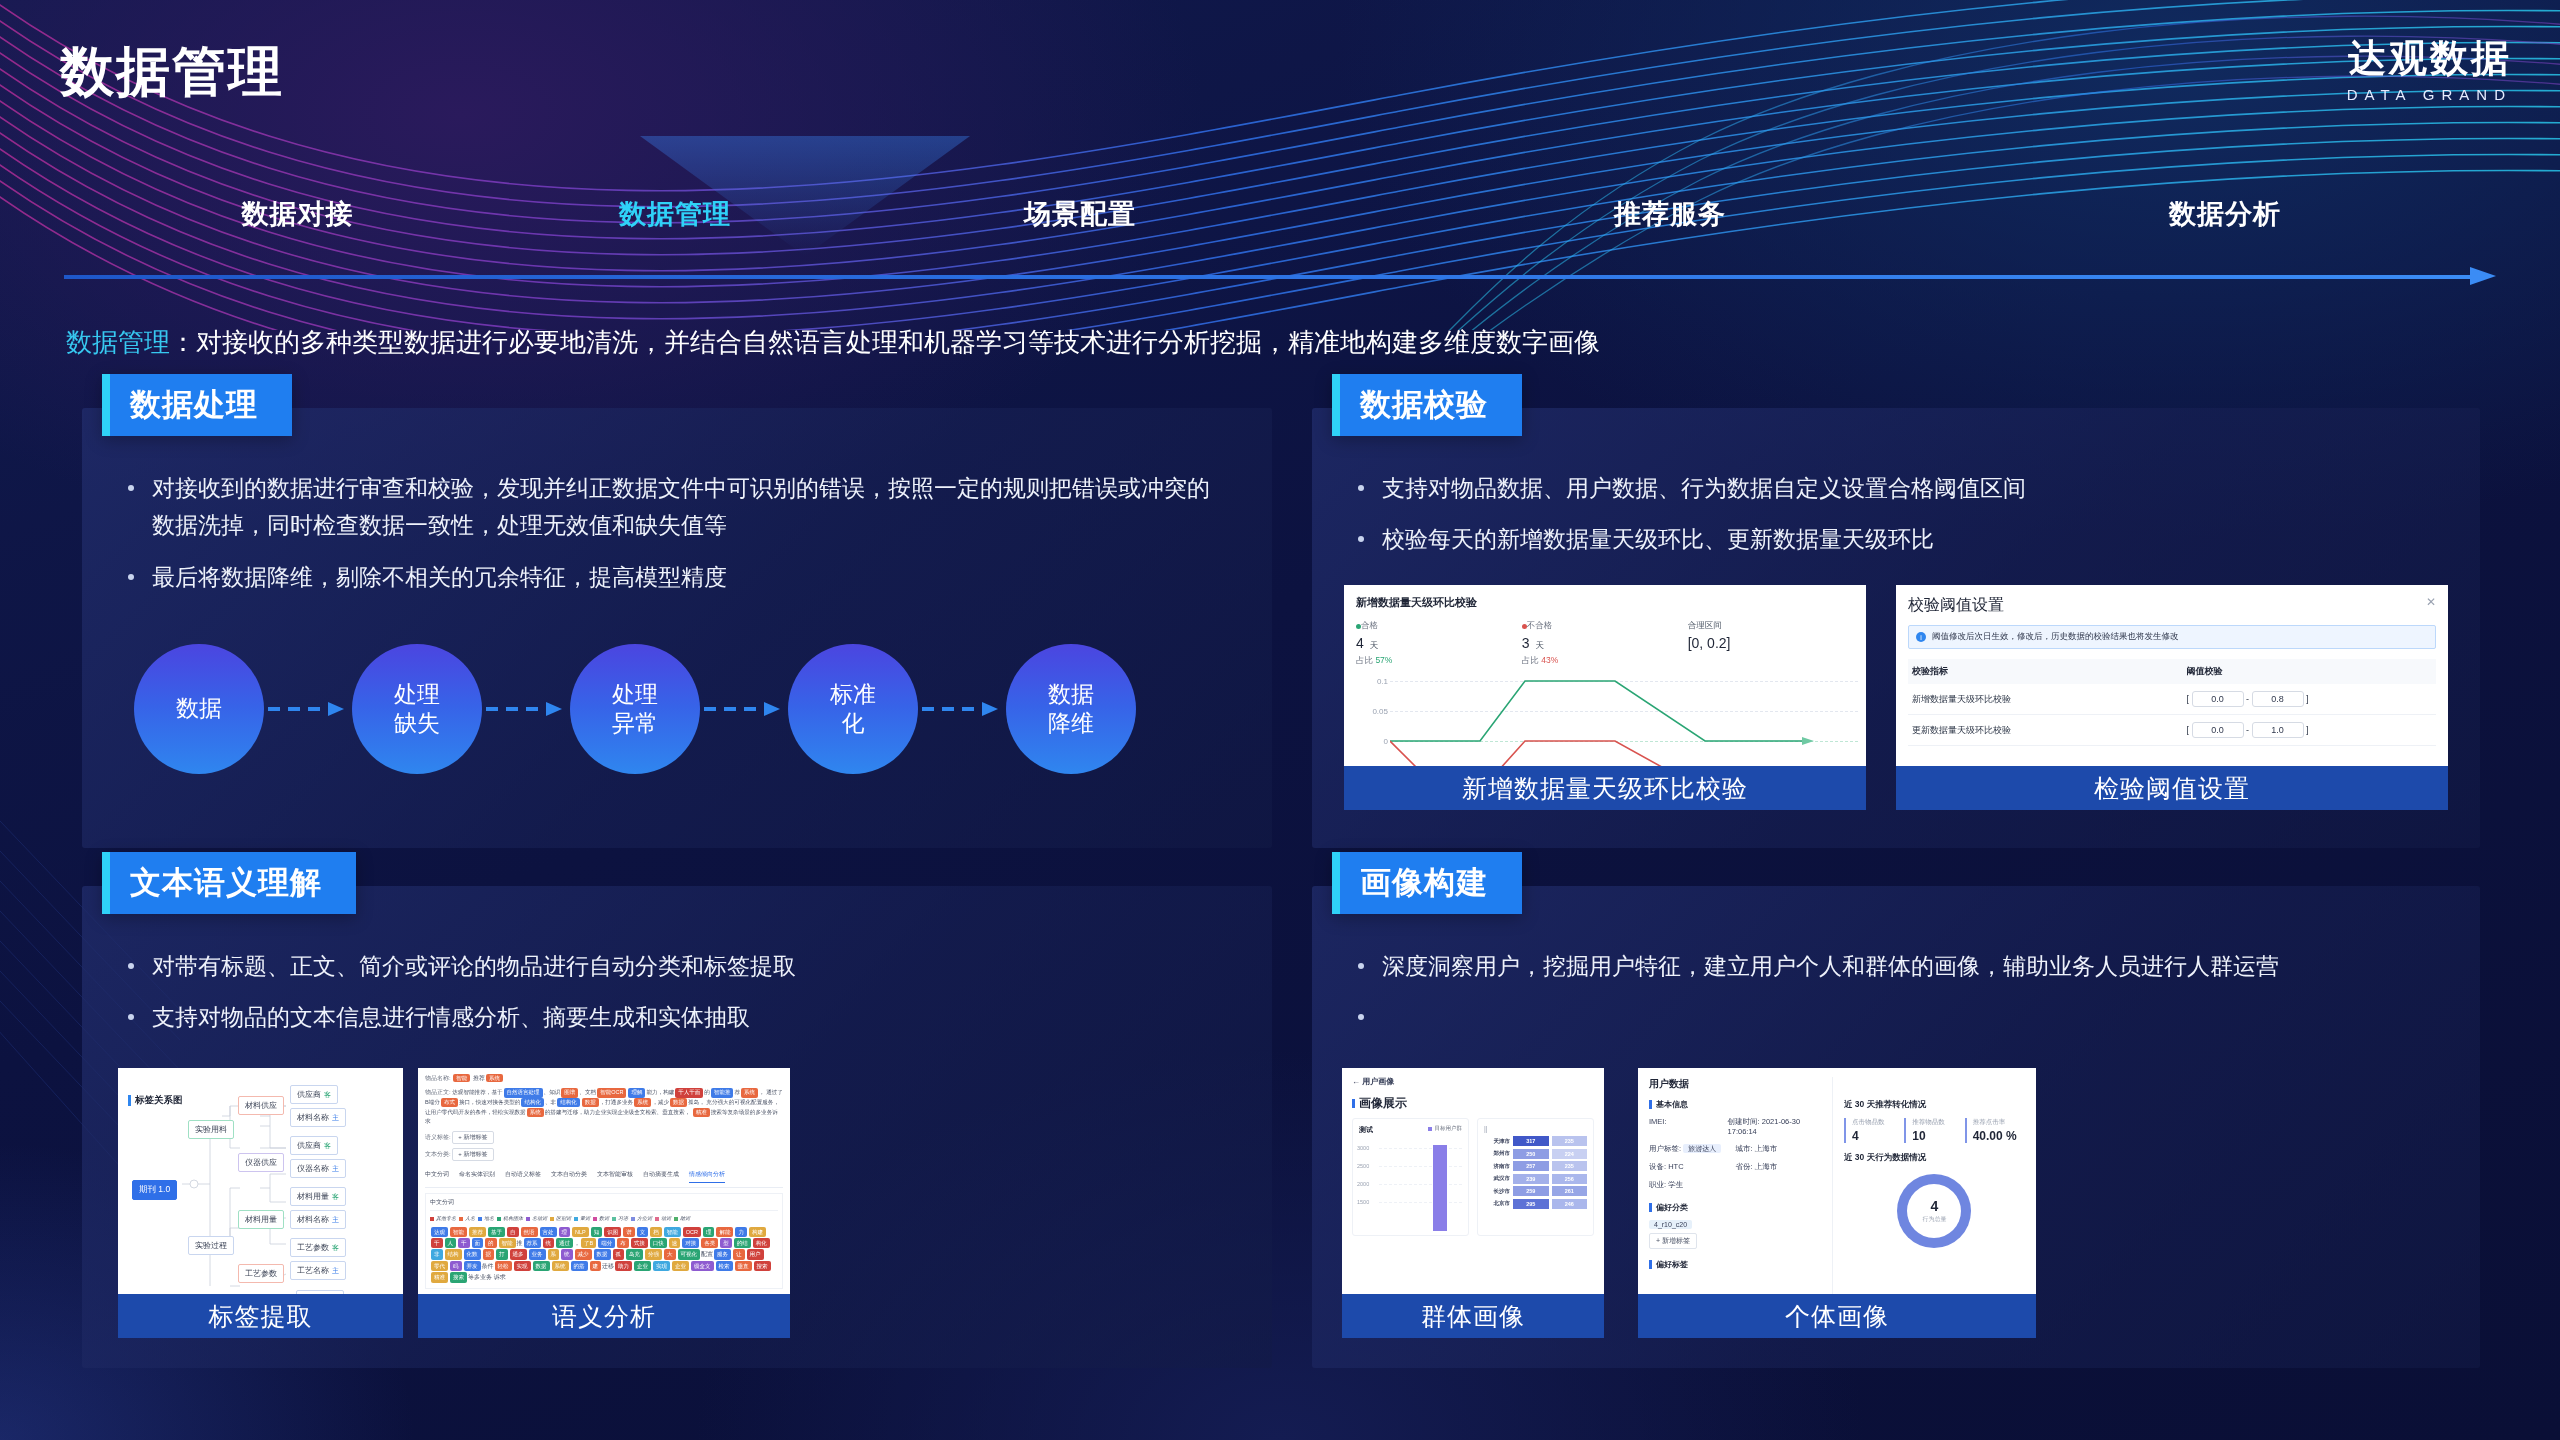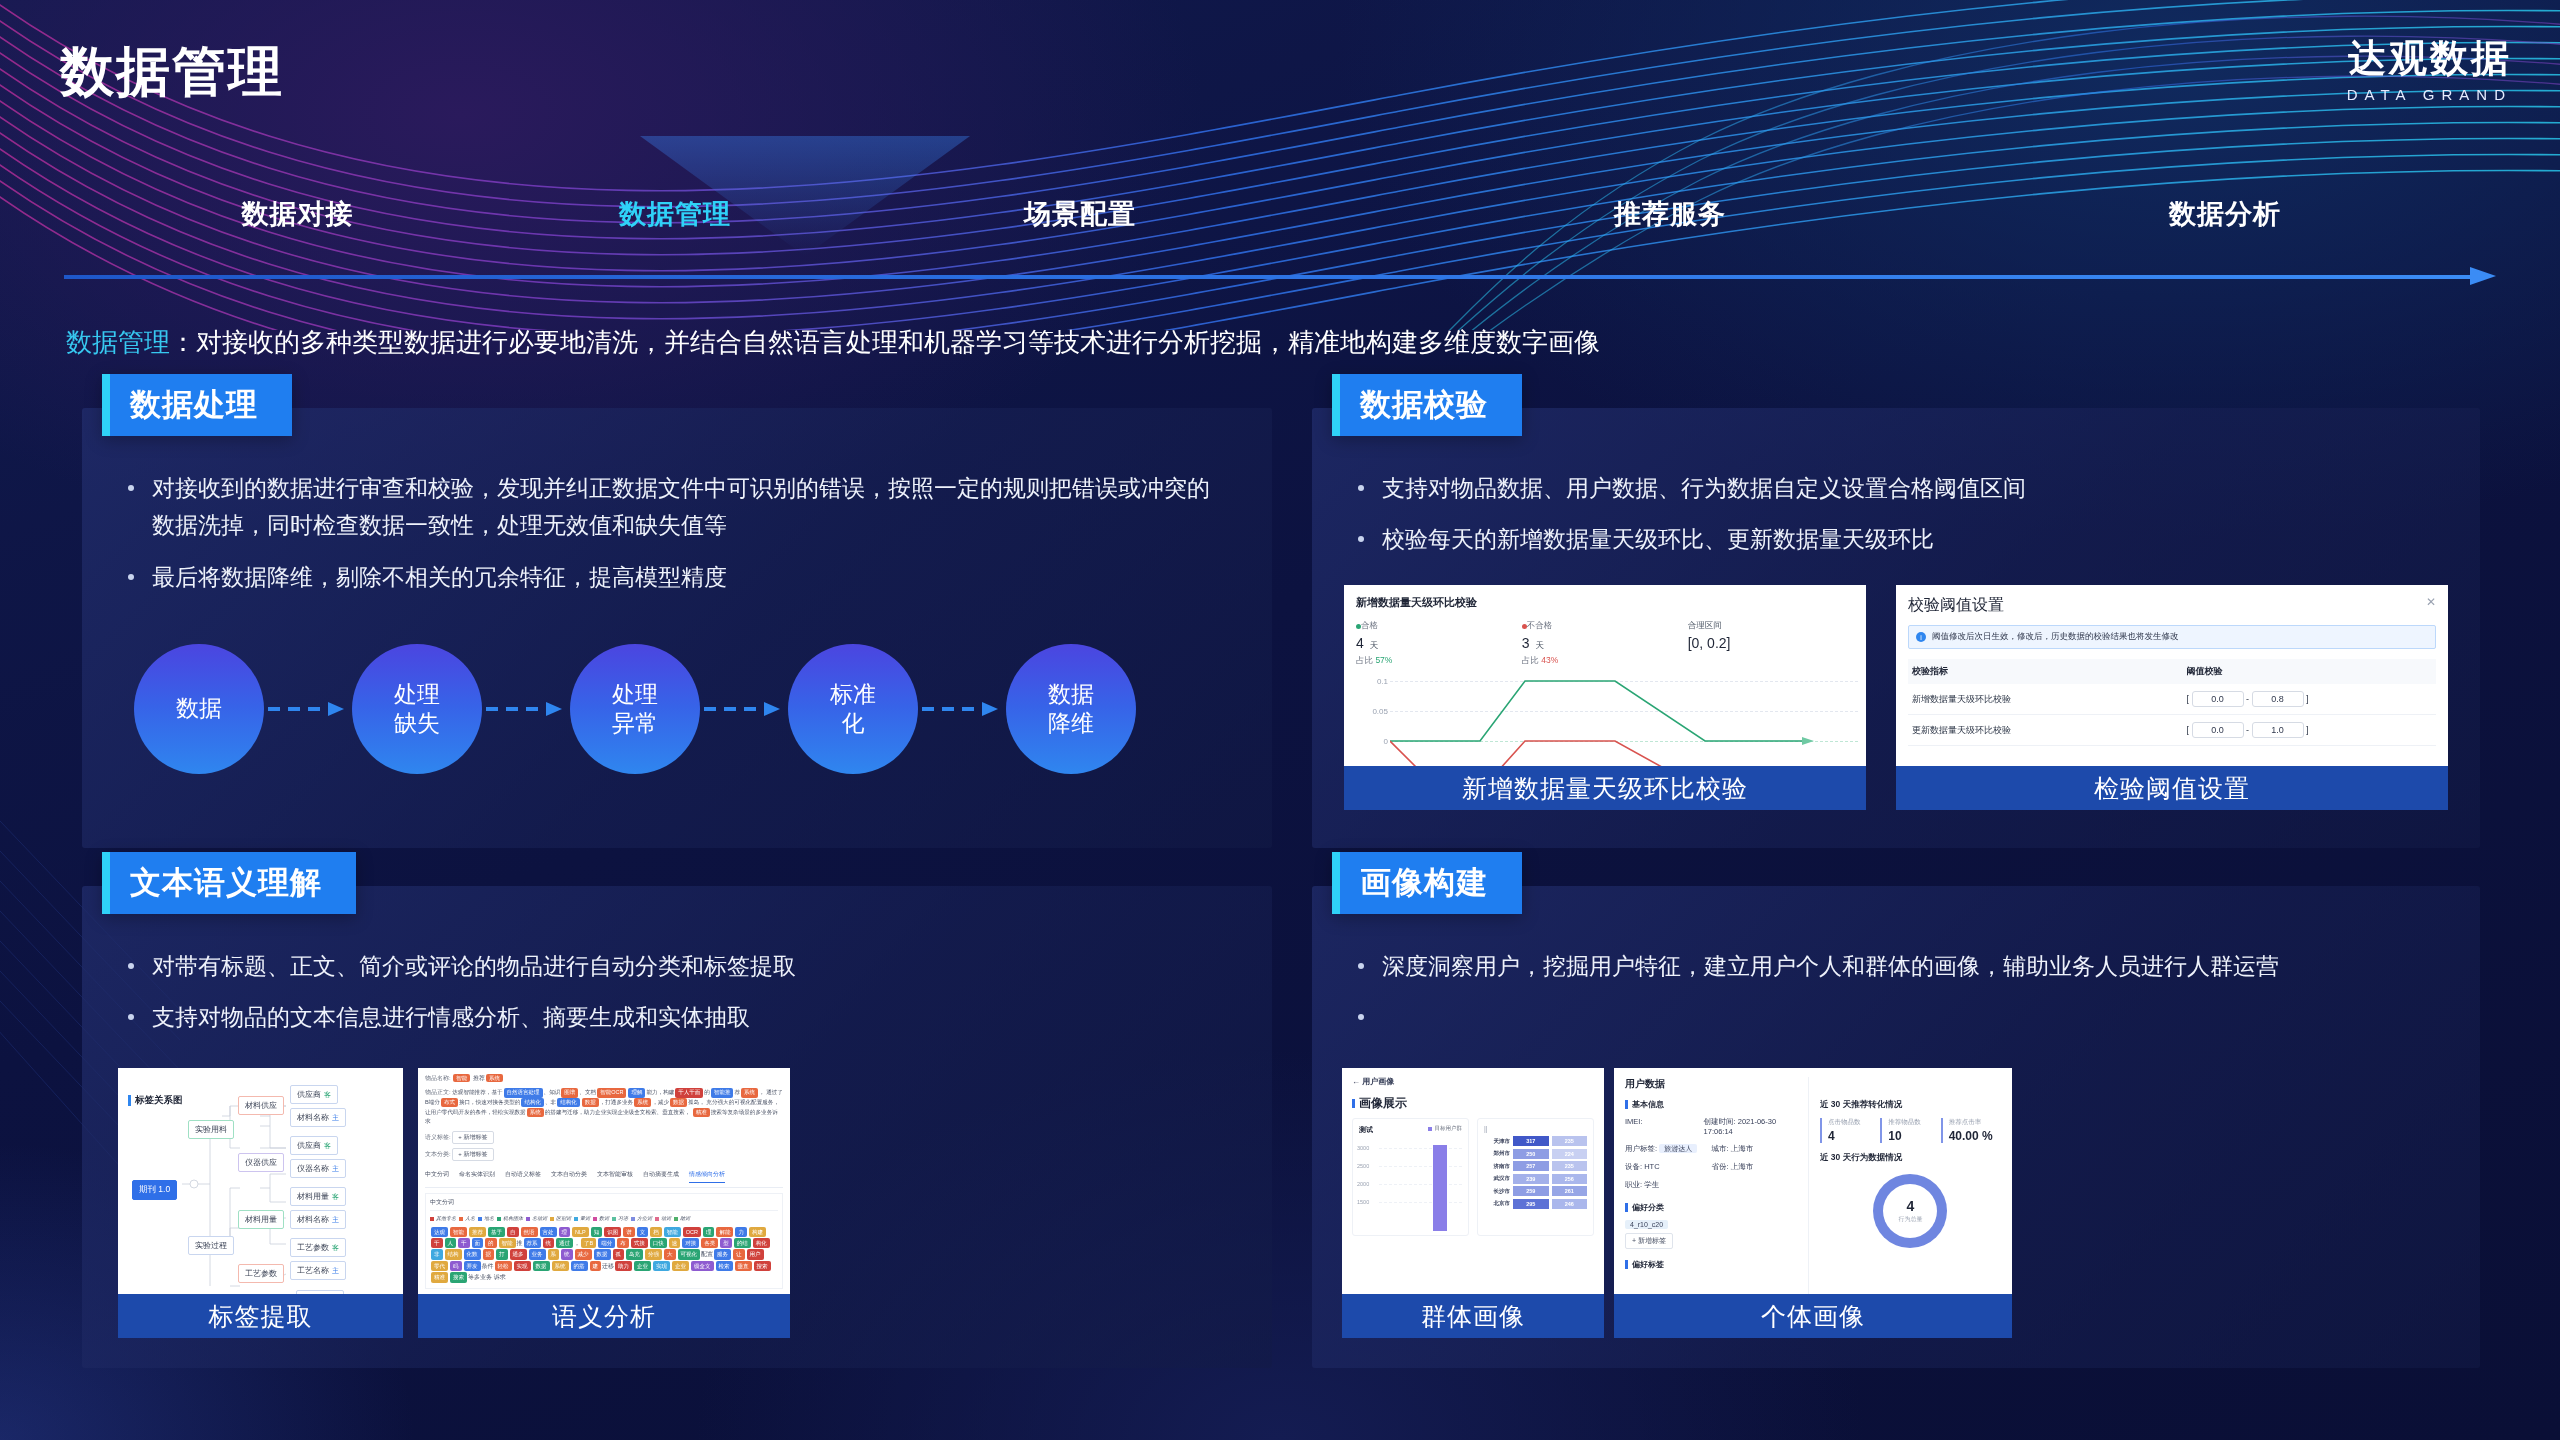--- a/index.html
+++ b/index.html
@@ -702,21 +702,21 @@
                 <span class="c" style="background:#5d72d6">295</span>
                 <span class="c" style="background:#aab7ec">246</span>
               </div>
           </div>
         </div>
       </div>
     </div>
     <div class="shot-cap">群体画像</div>
   </div>
 
-  <div class="shot" style="left:302px; top:182px; width:398px; height:270px;">
+  <div class="shot" style="left:326px; top:182px; width:398px; height:270px;">
     <div class="shot-inner">
       <div class="ip">
         <div class="hdr">用户数据</div>
         <div class="left">
           <div class="sec">基本信息</div>
           <div class="kv">
             <span class="a">IMEI:</span>
             <span><span>创建时间:</span> <span>2021-06-30 17:06:14</span></span>
           </div>
           <div class="kv">

